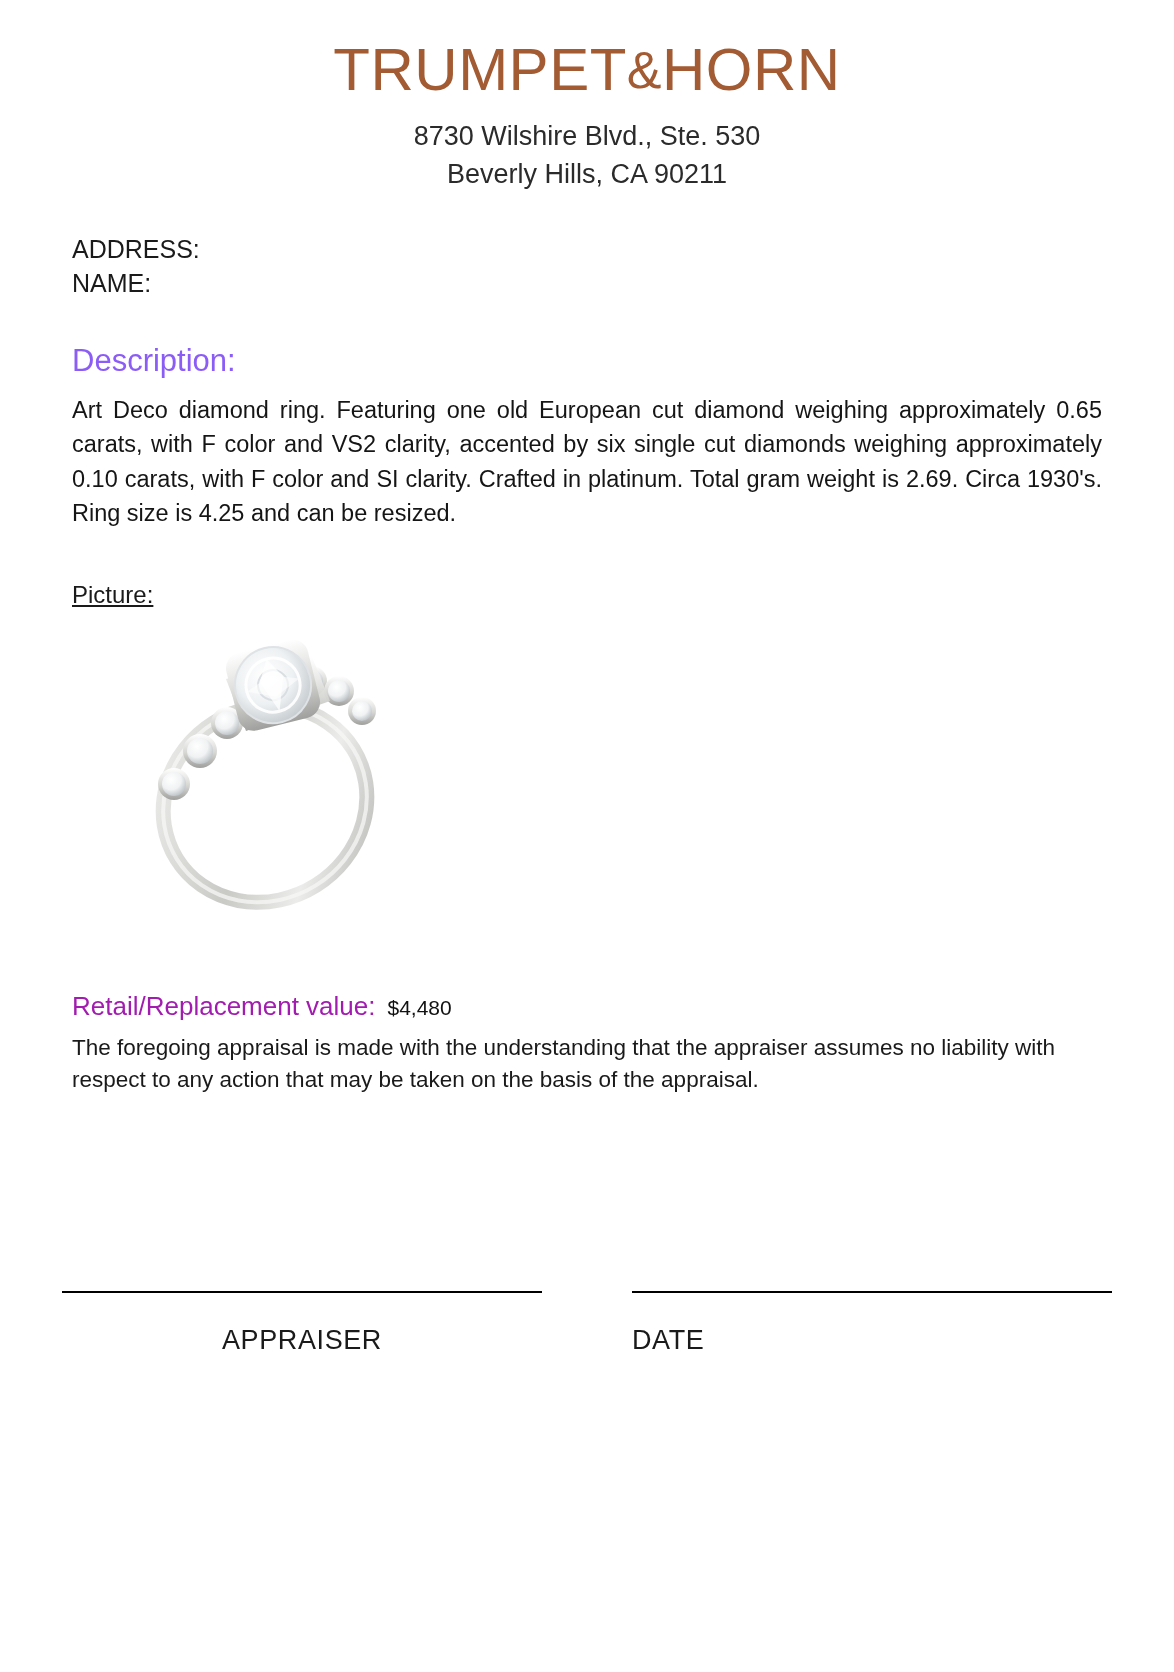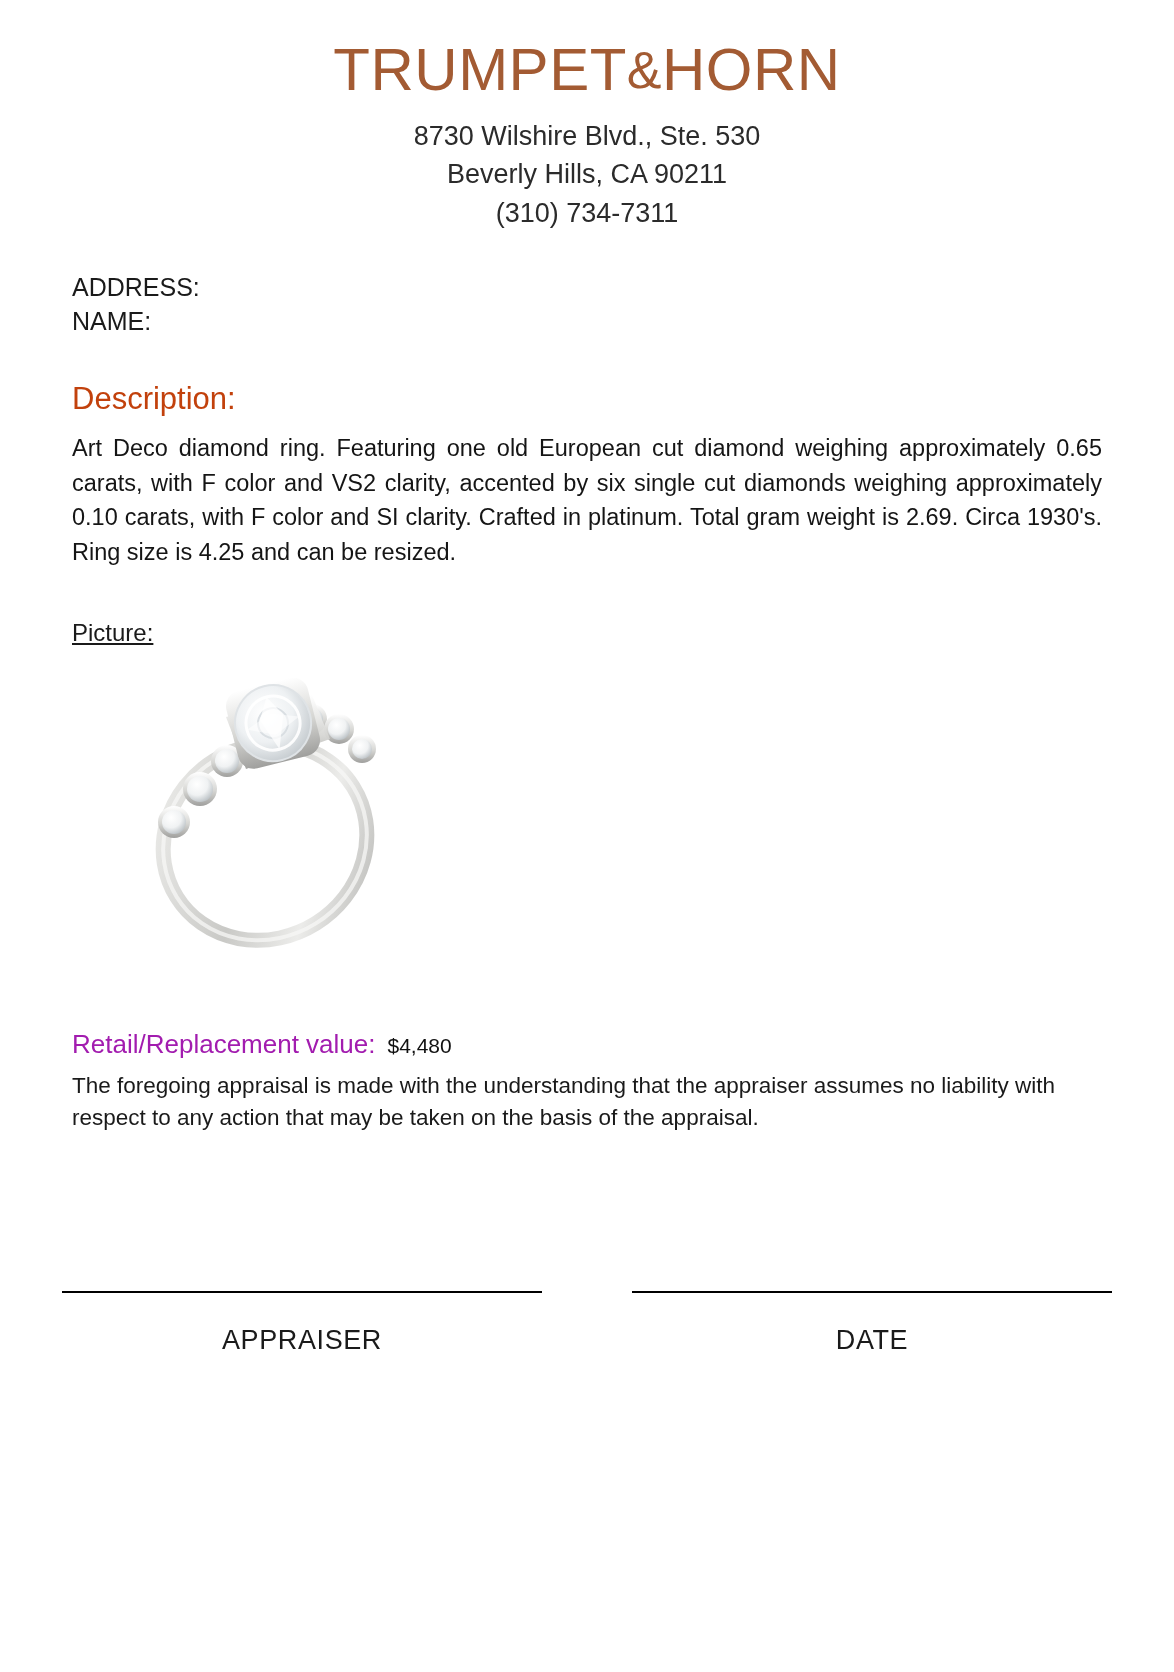--- a/index.html
+++ b/index.html
@@ -60,21 +60,21 @@
   .fields {
     margin-top: 38px;
     font-size: 25px;
     line-height: 1.38;
   }
   .section-title {
     font-size: 31px;
     margin-top: 42px;
     margin-bottom: 14px;
     font-weight: 400;
-    color: #c2410c;
+    color: #8b5cf6;
   }
   .description-text {
     font-size: 23.5px;
     line-height: 1.47;
     text-align: justify;
     color: #151515;
   }
   .picture-title {
     font-size: 24px;
     margin-top: 50px;
@@ -141,34 +141,32 @@
     font-size: 27px;
     letter-spacing: 0.6px;
     gap: 13px;
   }
   .sig-labels .lbl-appraiser {
     width: 480px;
     text-align: center;
   }
   .sig-labels .lbl-date {
     width: 480px;
-    text-align: center;
   }
 </style>
 </head>
 <body>
 
 <div class="page">
 
   <div class="brand"><span>TRUMPET</span><span class="amp">&amp;</span><span>HORN</span></div>
 
   <div class="address">
     <div>8730 Wilshire Blvd., Ste. 530</div>
     <div>Beverly Hills, CA 90211</div>
-    <div>(310) 734-7311</div>
   </div>
 
   <div class="content">
 
 
     <div class="fields">
       <div>ADDRESS:</div>
       <div>NAME:</div>
     </div>
 

